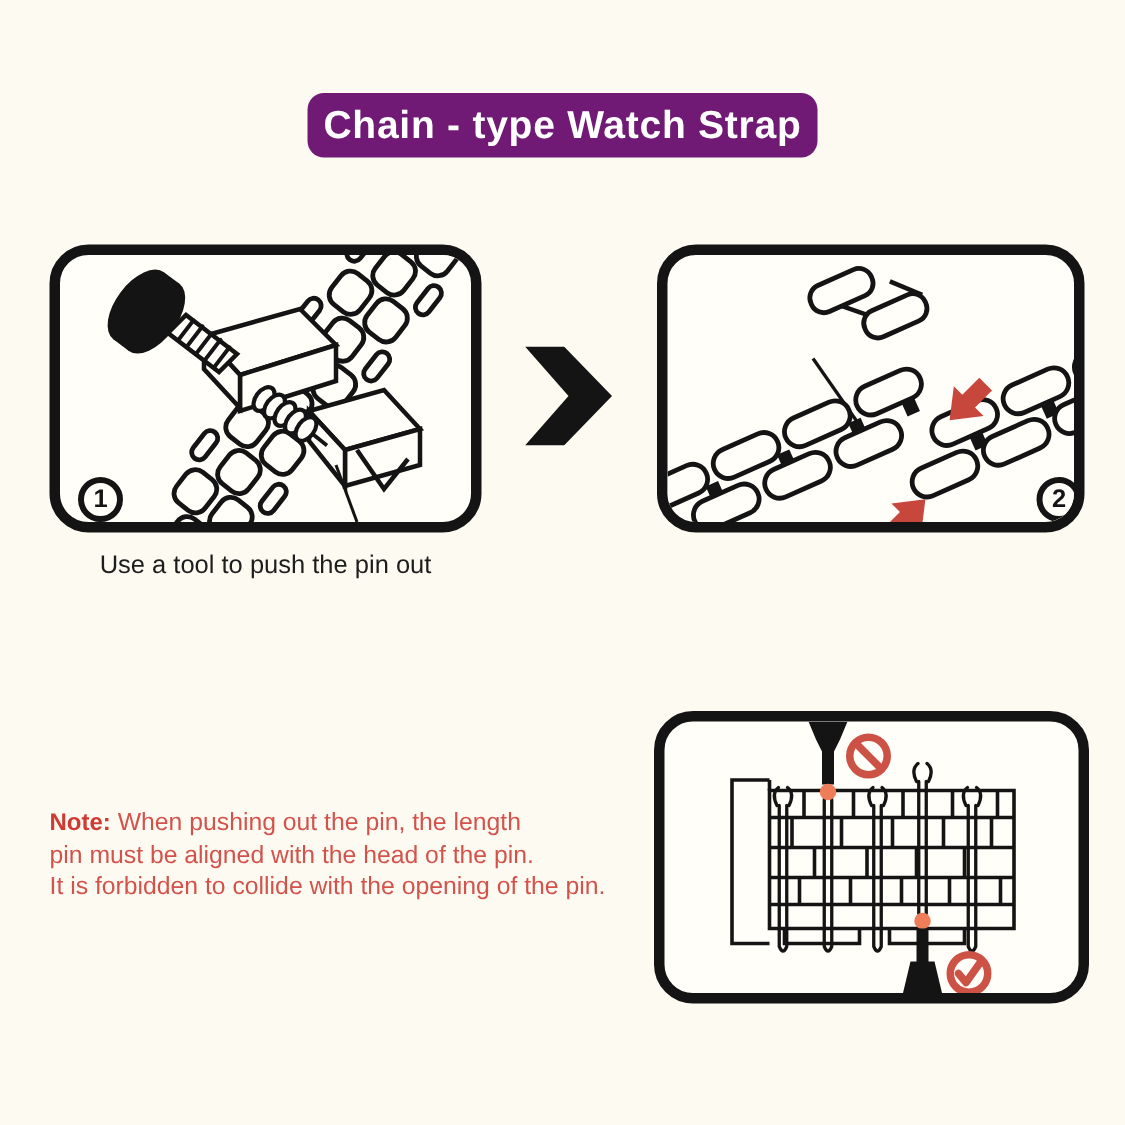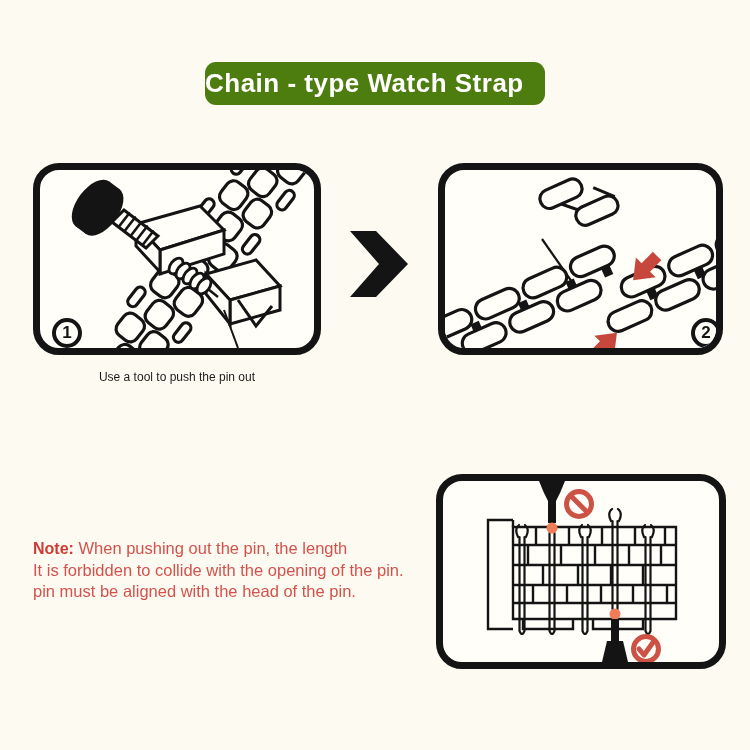--- a/index.html
+++ b/index.html
@@ -1,33 +1,33 @@
 <!DOCTYPE html>
 <html><head>
 <meta charset="utf-8">
 <style>
   html,body{margin:0;padding:0;background:#fdfaf2;}
   .stage{position:relative;width:750px;height:750px;background:#fdfaf2;
          font-family:"Liberation Sans",sans-serif;overflow:hidden;}
   .title-banner{position:absolute;left:205px;top:62px;width:340px;height:43px;
-         background:#4d7c0f;border-radius:11px;color:#fff;font-weight:bold;
-         font-size:26px;line-height:43px;letter-spacing:.5px;}
+         background:#701a75;border-radius:11px;color:#fff;font-weight:bold;
+         font-size:26px;line-height:43px;text-align:center;letter-spacing:.5px;}
   .panel{position:absolute;background:#fffef9;border:7px solid #141414;
          border-radius:26px;box-sizing:border-box;overflow:hidden;}
   .panel svg{position:absolute;left:0;top:0;}
   #panel1{left:33px;top:163px;width:288px;height:192px;}
   #panel2{left:438px;top:163px;width:285px;height:192px;}
   #panel3{left:436px;top:474px;width:290px;height:195px;}
   .badge{position:absolute;width:22px;height:22px;border:4px solid #141414;
          border-radius:50%;display:flex;align-items:center;justify-content:center;
          font-weight:bold;font-size:17px;color:#141414;background:#fffef9;z-index:5;}
   #badge1{left:12px;top:148px;}
   #badge2{left:246px;top:148px;}
   .chevron{position:absolute;left:350px;top:231px;width:58px;height:66px;}
-  .caption{position:absolute;color:#1d1d1d;font-size:12px;line-height:22px;
+  .caption{position:absolute;color:#1d1d1d;font-size:17px;line-height:22px;
          text-align:center;}
   #caption1{left:33px;top:366px;width:288px;}
   #caption2{left:428px;top:366px;width:305px;}
   .note{position:absolute;left:33px;top:538px;width:412px;font-size:16.5px;
          line-height:21.5px;color:#d3534c;}
   .note b{color:#cf3a33;font-size:16px;}
   .note .nline{display:block;}
   .note .first{display:inline;}
   svg .ln{stroke:#141414;fill:none;}
   svg .fillbg{fill:#fffef9;}
@@ -171,22 +171,22 @@
       </g>
     </svg>
     <div class="badge" id="badge2">2</div>
   </div>
 
   <div class="caption" id="caption1">Use a tool to push the pin out</div>
 
   <div class="note">
     <b>Note:</b>
     <span class="first">When pushing out the pin, the length</span>
+    <span class="nline">pin must be aligned with the head of the pin.</span>
     <span class="nline">It is forbidden to collide with the opening of the pin.</span>
-    <span class="nline">pin must be aligned with the head of the pin.</span>
   </div>
 
   <div class="panel" id="panel3">
     <svg width="276" height="181" viewBox="0 0 276 181">
 
       <g class="ln" stroke-width="2.4">
         <path d="M70,39 L45,39 L45,148 L70,148"></path>
         <path d="M70,46 H233 V138 H70 Z"></path>
         <path d="M70,39 L70,46"></path>
         <line x1="70" y1="64" x2="233" y2="64"></line>

